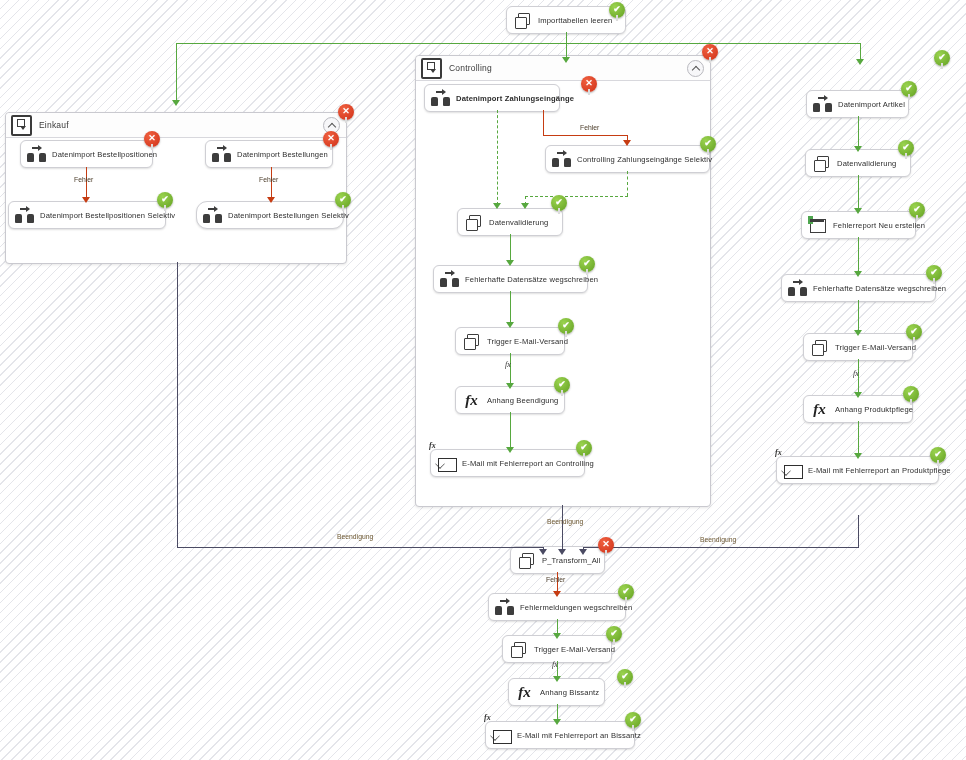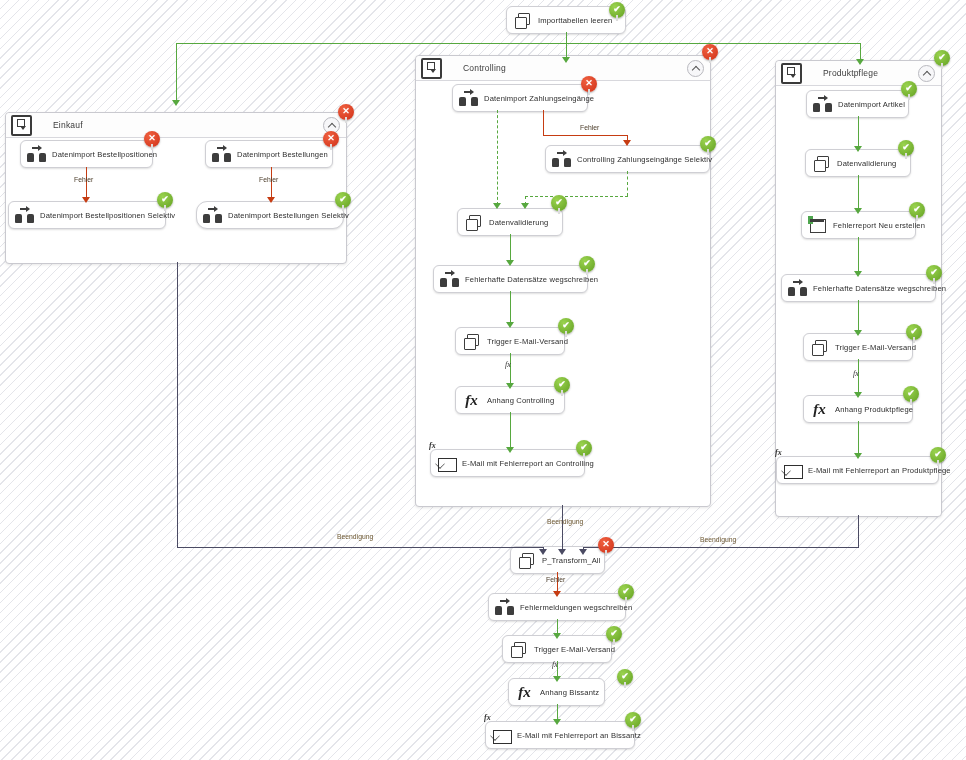--- a/index.html
+++ b/index.html
@@ -21,21 +21,21 @@
     border:1px solid #c9c9cf;
     border-radius:4px;
     box-shadow:0 1px 3px rgba(0,0,0,.10);
   }
   .group-head{
     position:relative;
     height:24px;
     border-bottom:1px solid #d8d8dd;
     background:#fdfdfd;
     border-radius:4px 4px 0 0;
-    display:flex;align-items:center;gap:14px;
+    display:flex;align-items:center;
   }
   .group-icon{
     width:17px;height:17px;margin-left:5px;margin-right:7px;
     border:2px solid #3a3a3a;border-radius:2px;
     background:#fff;position:relative;flex:none;
   }
   .group-icon:before{
     content:"";position:absolute;left:4px;top:2px;
     width:6px;height:6px;border:1.5px solid #3a3a3a;
   }
@@ -272,21 +272,21 @@
       <span class="collapse-btn">
         <span class="chev"></span>
       </span>
     </div>
   </div>
   <div class="badge err" style="left:702px;top:44px;">
     <span class="pin"></span>
     <span class="g">✕</span>
   </div>
 
-  <div class="node" style="left:452px;top:84px;width:136px;">
+  <div class="node" style="left:424px;top:84px;width:136px;font-weight:bold;">
     <span class="nicon ic-db">
         <span class="arw"></span>
       </span>
     <span class="label">Datenimport Zahlungseingänge</span>
   </div>
   <div class="badge err" style="left:581px;top:76px;">
     <span class="pin"></span>
     <span class="g">✕</span>
   </div>
 
@@ -349,49 +349,40 @@
     <span class="pin"></span>
     <span class="g">✔</span>
   </div>
 
   <div class="ln v g-line" style="left:510px;top:353px;height:33px;"></div>
   <div class="arrow g" style="left:506px;top:383px;"></div>
   <span class="elabel" style="left:505px;top:360px;font-family:'Liberation Serif',serif;font-style:italic;font-size:8px;color:#333;">fx</span>
 
   <div class="node" style="left:455px;top:386px;width:110px;">
     <span class="nicon ic-fx">fx</span>
-    <span class="label">Anhang Controlling</span>
+    <span class="label">Anhang Beendigung</span>
   </div>
   <div class="badge ok" style="left:554px;top:377px;">
     <span class="pin"></span>
     <span class="g">✔</span>
   </div>
 
   <div class="ln v g-line" style="left:510px;top:412px;height:38px;"></div>
   <div class="arrow g" style="left:506px;top:447px;"></div>
 
   <div class="node" style="left:430px;top:449px;width:155px;position:absolute;">
     <span class="fx-tag">fx</span>
     <span class="nicon ic-mail"></span>
     <span class="label">E-Mail mit Fehlerreport an Controlling</span>
   </div>
   <div class="badge ok" style="left:576px;top:440px;">
     <span class="pin"></span>
     <span class="g">✔</span>
   </div>
 
-  <div class="group" style="left:775px;top:60px;width:165px;height:455px;">
-    <div class="group-head">
-      <span class="group-icon"></span>
-      <span class="group-title">Produktpflege</span>
-      <span class="collapse-btn">
-        <span class="chev"></span>
-      </span>
-    </div>
-  </div>
   <div class="badge ok" style="left:934px;top:50px;">
     <span class="pin"></span>
     <span class="g">✔</span>
   </div>
 
   <div class="node" style="left:806px;top:90px;width:103px;">
     <span class="nicon ic-db">
         <span class="arw"></span>
       </span>
     <span class="label">Datenimport Artikel</span>

